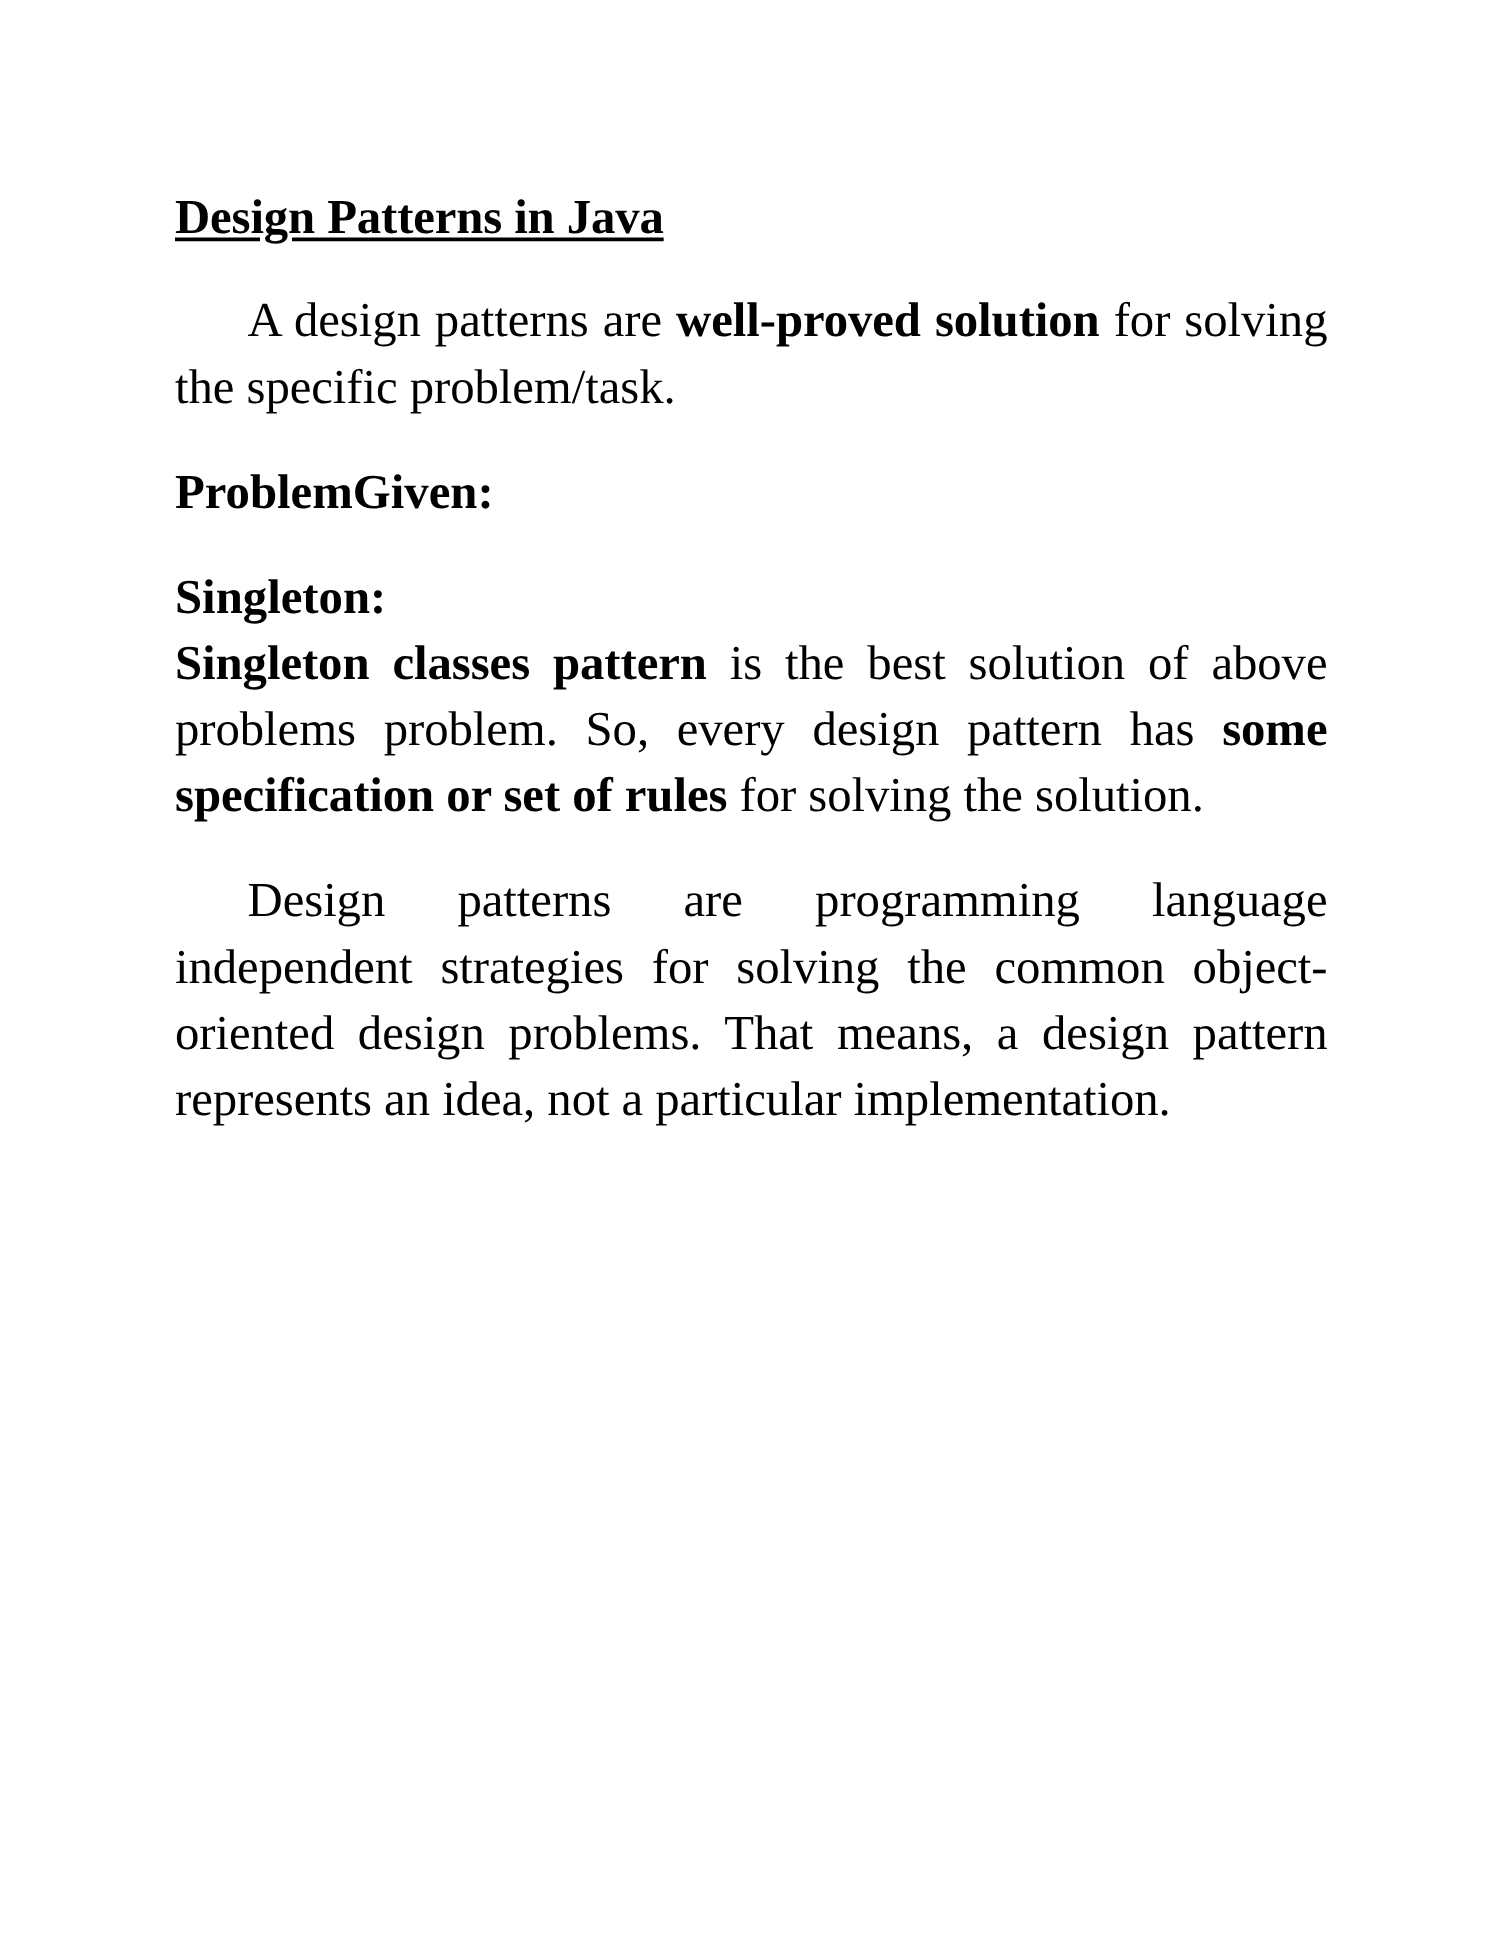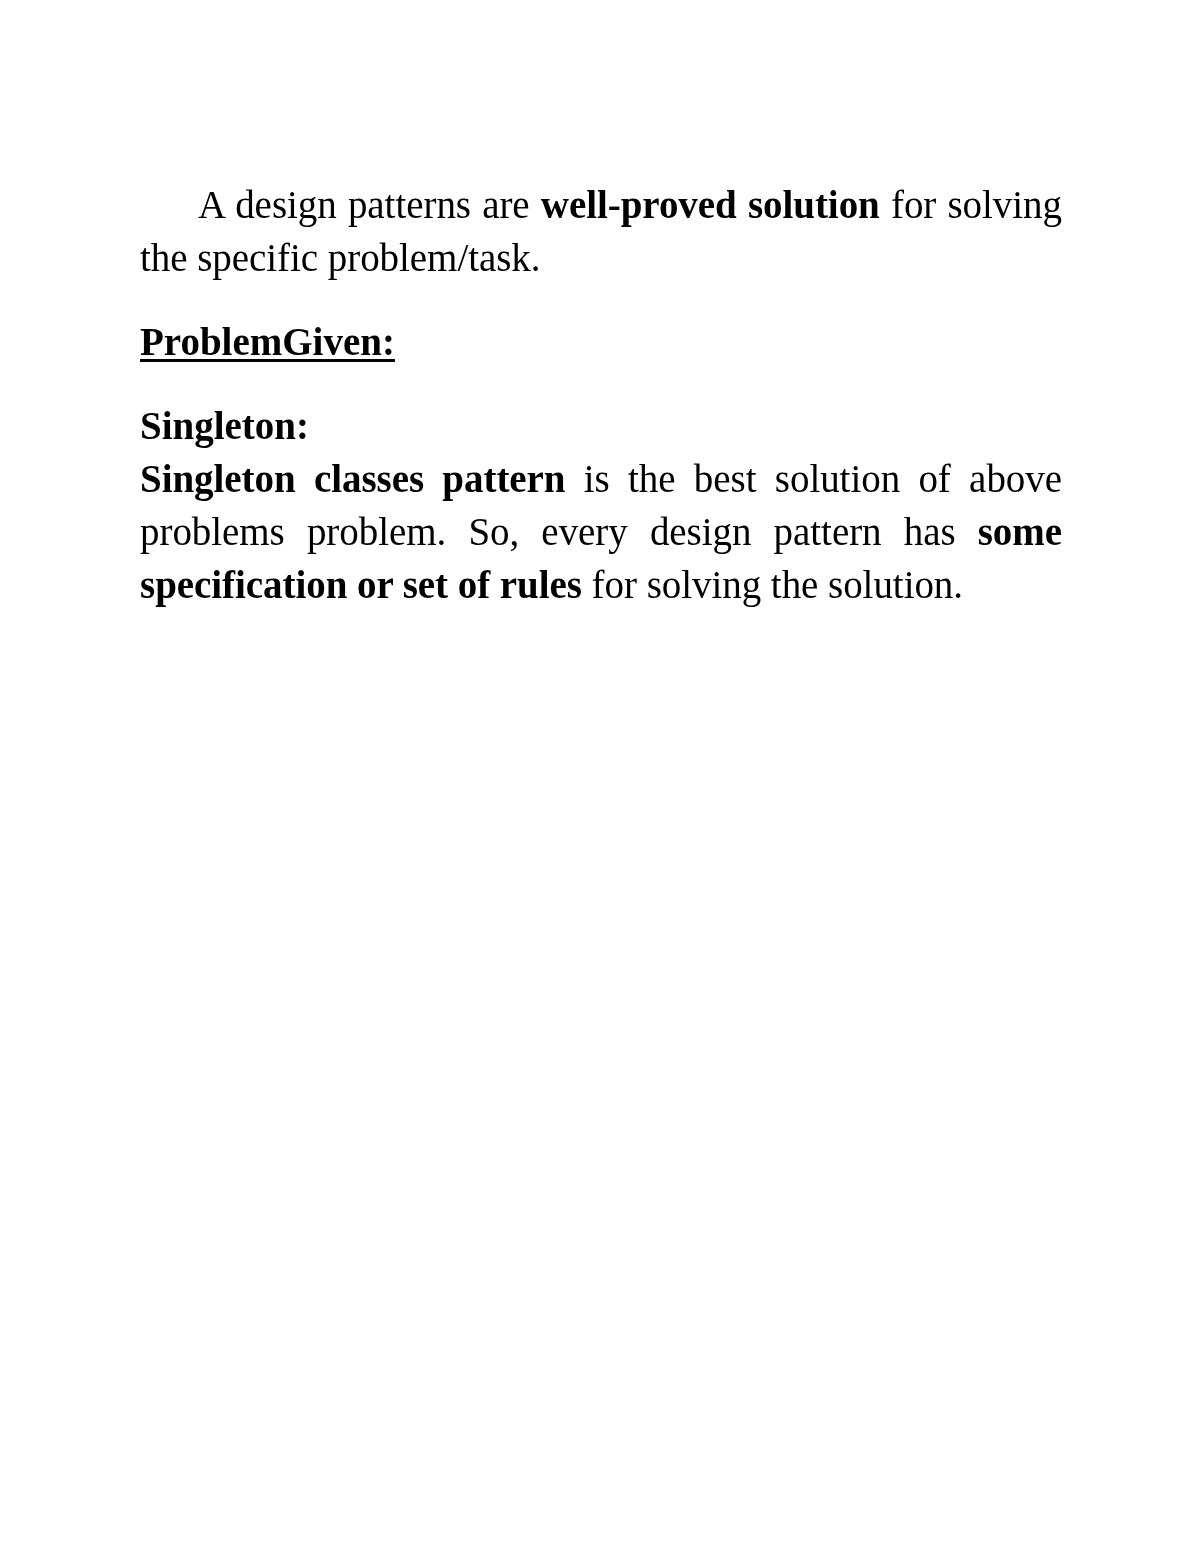--- a/index.html
+++ b/index.html
@@ -44,21 +44,20 @@
 
   .section-heading {
     font-size: 39px;
     font-weight: bold;
     line-height: 53px;
     margin: 0;
     white-space: nowrap;
   }
 
   .section-heading.underlined {
-    text-decoration: underline;
     text-underline-offset: 4px;
   }
 
   
   .para {
     font-size: 39px;
     line-height: 53px;
     margin: 0;
     text-align: justify;
     text-justify: inter-word;
@@ -85,20 +84,21 @@
   .gap-title   { height: 30px; }
   .gap-para    { height: 31px; }
 
 </style>
 </head>
 <body>
 
 <div class="page">
   <div class="doc-body">
 
+    <h1 class="doc-title">Design Patterns in Java</h1>
 
     <div class="gap-title"></div>
 
     <p class="para indented stretch-last-no">
       <span>A design patterns are </span><b>well-proved solution</b><span> for solving the specific problem/task.</span>
     </p>
 
     <div class="gap-para"></div>
 
     <h2 class="section-heading underlined">ProblemGiven:</h2>
@@ -107,18 +107,21 @@
     <div class="gap-para"></div>
 
     <h2 class="section-heading">Singleton:</h2>
 
     <p class="para">
       <b>Singleton classes pattern</b><span> is the best solution of above problems problem. So, every design pattern has </span><b>some specification or set of rules</b><span> for solving the solution.</span>
     </p>
 
     <div class="gap-para"></div>
 
+    <p class="para indented">
+      <span>Design patterns are programming language independent strategies for solving the common object-oriented design problems. That means, a design pattern represents an idea, not a particular implementation.</span>
+    </p>
 
     <div class="gap-para"></div>
 
 
   </div>
 </div>
 
 </body></html>

